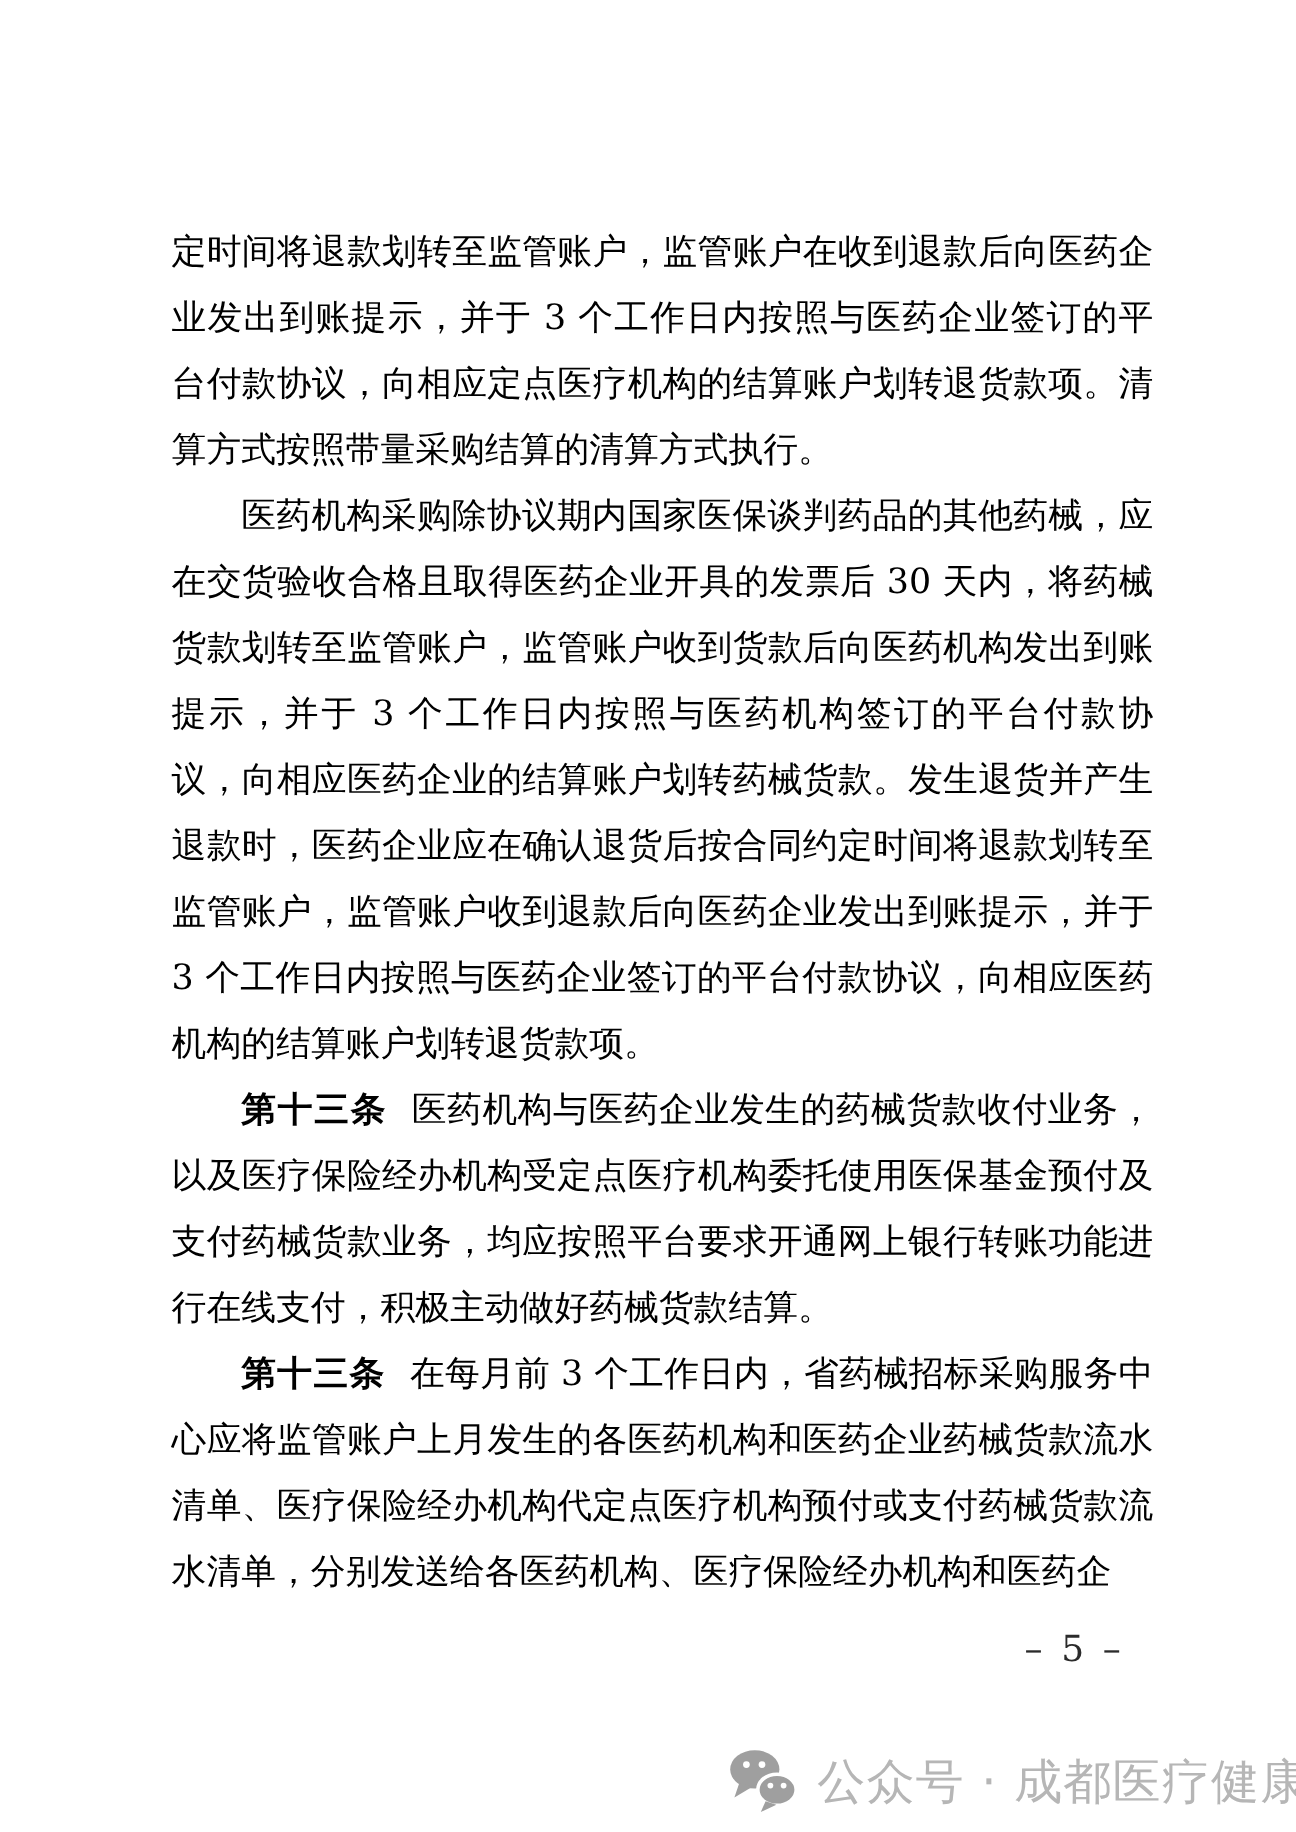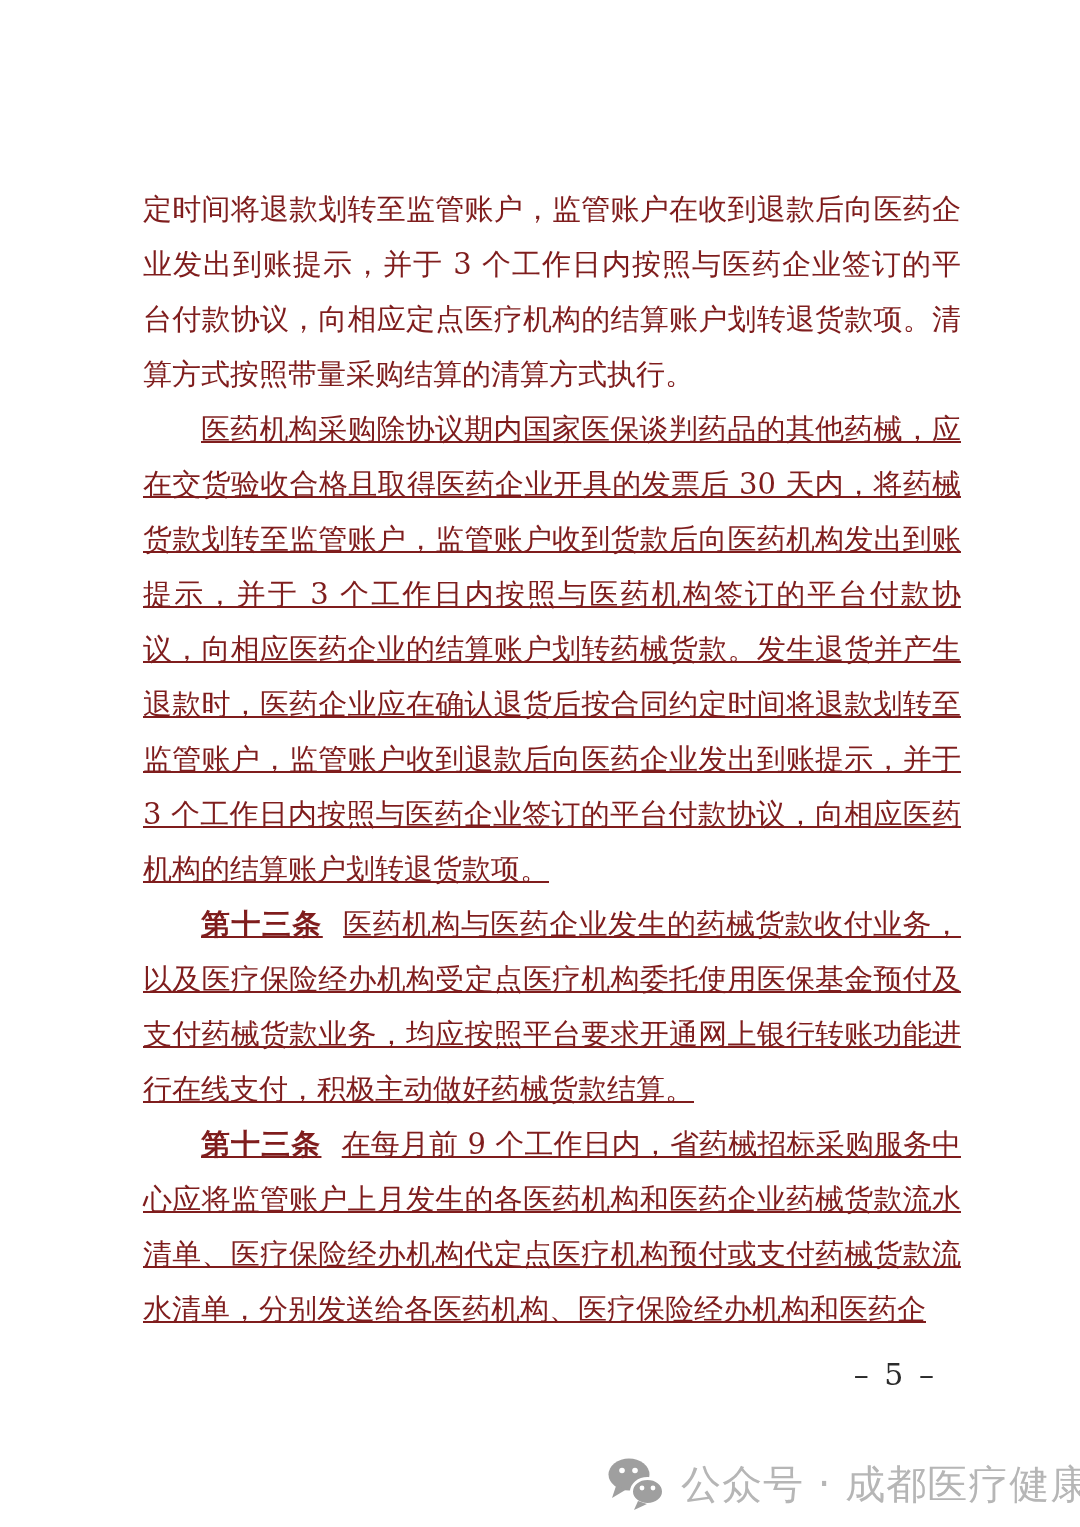--- a/index.html
+++ b/index.html
@@ -13,34 +13,33 @@
     height: 1527px;
     background: #ffffff;
     overflow: hidden;
     font-family: "DejaVu Serif", "Liberation Serif", serif;
   }
   .content {
     position: absolute;
     left: 143px;
     top: 182px;
     width: 818px;
-    color: #7f1d1d;
+    color: #000000;
     font-size: 29px;
     line-height: 55px;
     text-align: justify;
     text-justify: inter-character;
     letter-spacing: 0;
   }
   .content p {
     margin: 0;
     padding: 0;
   }
   .content p.indent {
     text-indent: 2em;
-    text-decoration: underline;
   }
   .article-num {
     font-weight: 700;
     font-family: "DejaVu Sans", "Liberation Sans", sans-serif;
     margin-right: 0.7em;
     letter-spacing: 1px;
   }
   .page-number {
     position: absolute;
     top: 1357px;
@@ -77,21 +76,21 @@
 
 <div class="page">
 
   <div class="content">
     <p>定时间将退款划转至监管账户，监管账户在收到退款后向医药企业发出到账提示，并于 3 个工作日内按照与医药企业签订的平台付款协议，向相应定点医疗机构的结算账户划转退货款项。清算方式按照带量采购结算的清算方式执行。</p>
 
     <p class="indent">医药机构采购除协议期内国家医保谈判药品的其他药械，应在交货验收合格且取得医药企业开具的发票后 30 天内，将药械货款划转至监管账户，监管账户收到货款后向医药机构发出到账提示，并于 3 个工作日内按照与医药机构签订的平台付款协议，向相应医药企业的结算账户划转药械货款。发生退货并产生退款时，医药企业应在确认退货后按合同约定时间将退款划转至监管账户，监管账户收到退款后向医药企业发出到账提示，并于 3 个工作日内按照与医药企业签订的平台付款协议，向相应医药机构的结算账户划转退货款项。</p>
 
     <p class="indent"><span class="article-num">第十三条</span><span>医药机构与医药企业发生的药械货款收付业务，以及医疗保险经办机构受定点医疗机构委托使用医保基金预付及支付药械货款业务，均应按照平台要求开通网上银行转账功能进行在线支付，积极主动做好药械货款结算。</span></p>
 
-    <p class="indent"><span class="article-num">第十三条</span><span>在每月前 9 个工作日内，省药械招标采购服务中心应将监管账户上月发生的各医药机构和医药企业药械货款流水清单、医疗保险经办机构代定点医疗机构预付或支付药械货款流水清单，分别发送给各医药机构、医疗保险经办机构和医药企</span></p>
+    <p class="indent"><span class="article-num">第十三条</span><span>在每月前 3 个工作日内，省药械招标采购服务中心应将监管账户上月发生的各医药机构和医药企业药械货款流水清单、医疗保险经办机构代定点医疗机构预付或支付药械货款流水清单，分别发送给各医药机构、医疗保险经办机构和医药企</span></p>
   </div>
 
   <div class="page-number">– 5 –</div>
 
   <div class="watermark">
     <span class="wm-icon">
       <svg width="58" height="54" viewBox="0 0 58 54" xmlns="http://www.w3.org/2000/svg">
 
         <g fill="#9f9f9f">
           <ellipse cx="22" cy="17.5" rx="20.5" ry="16"></ellipse>

